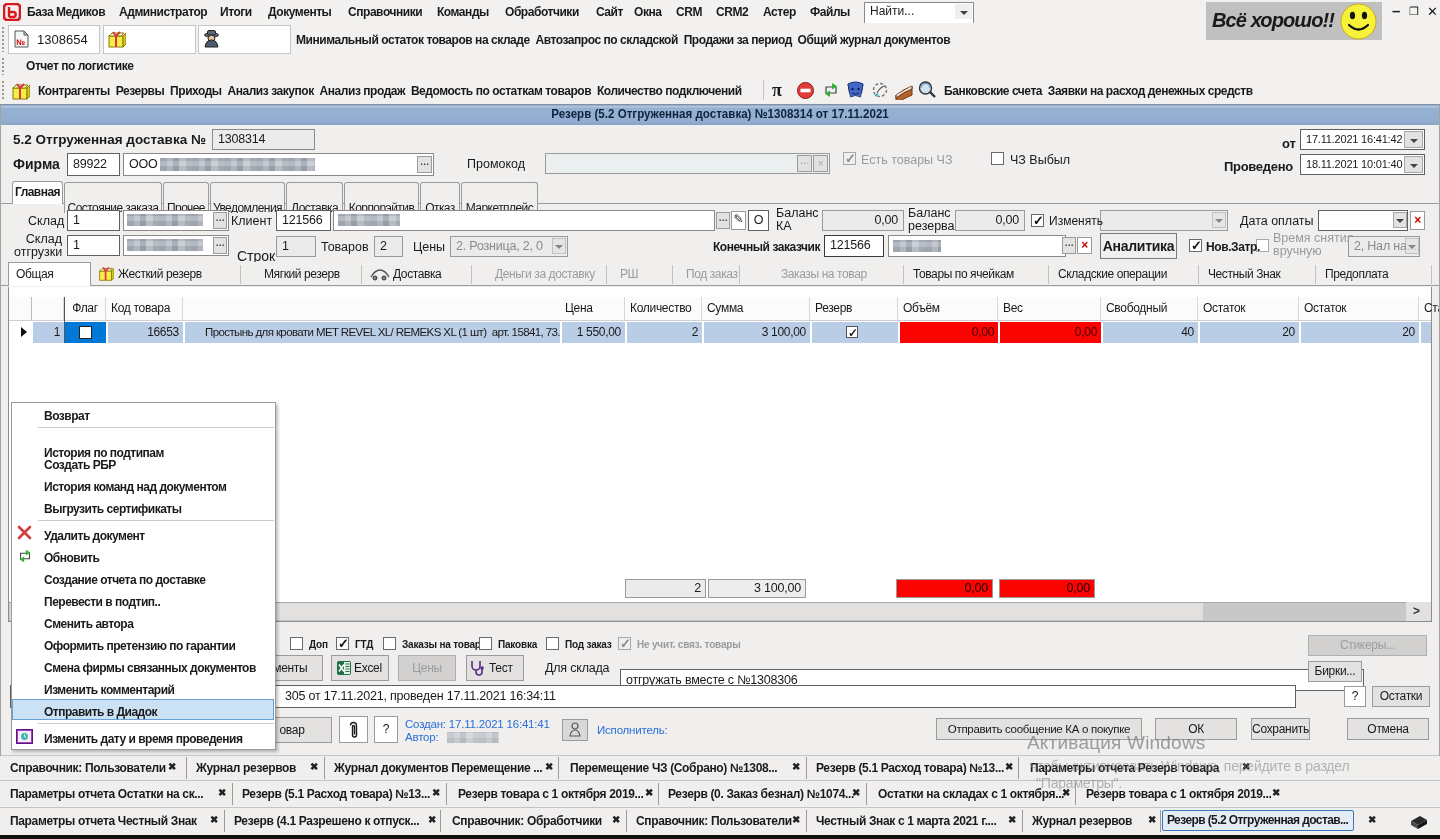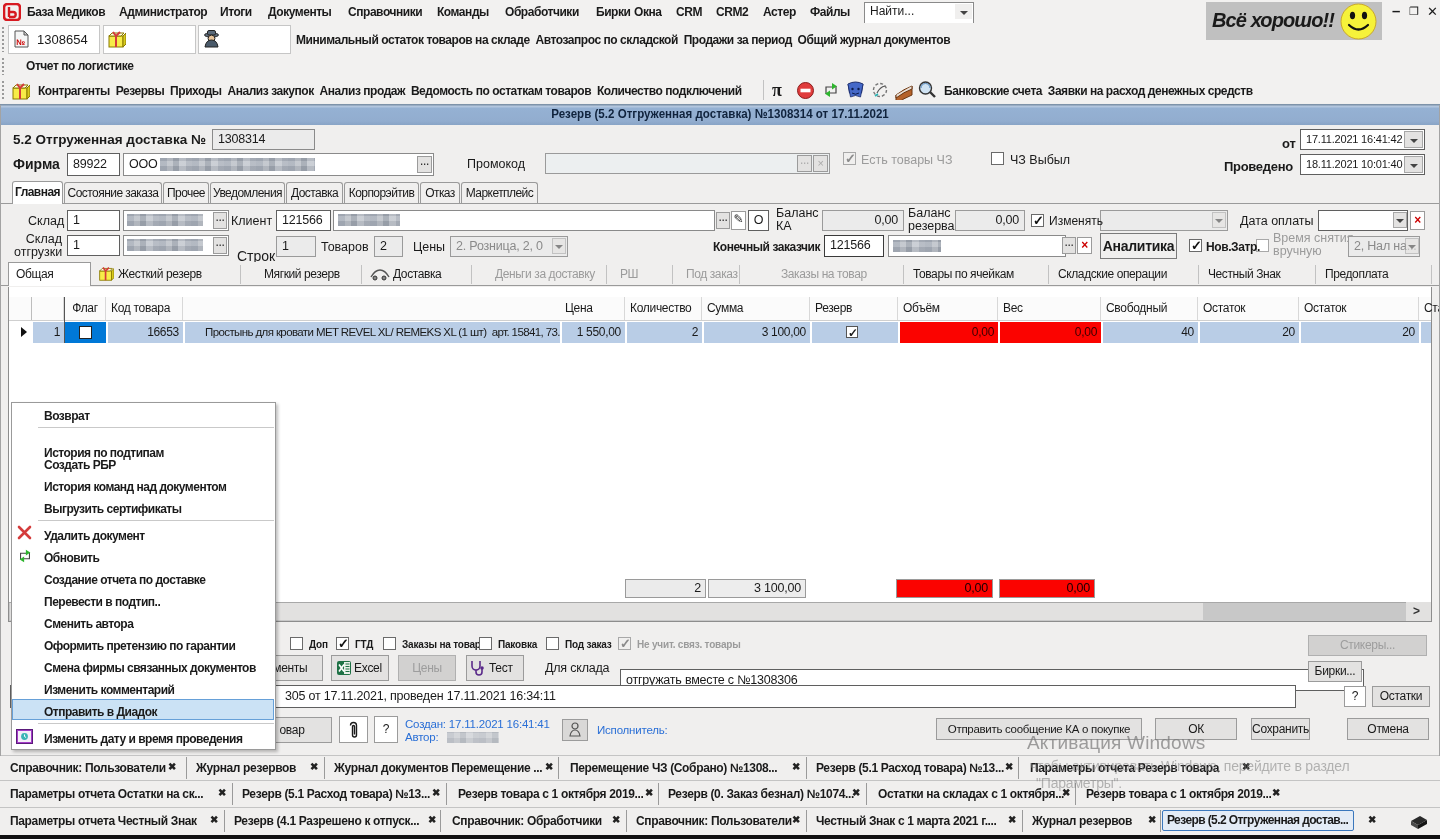--- a/index.html
+++ b/index.html
@@ -13,21 +13,21 @@
 .cb{position:absolute;width:13px;height:13px;background:#fff;border:1px solid #6a6a6a}
 .cb.ck::after{content:"\2713";position:absolute;left:1px;top:-3px;font-size:13px;font-weight:bold;color:#111;line-height:1;transform:translateY(2px)}
 .cb.gck{background:#f0efee;border-color:#a8a8a8}
 .cb.gck::after{content:"\2713";position:absolute;left:1px;top:-1px;font-size:13px;font-weight:bold;color:#8b8b8b;line-height:1}
 .ddb{position:absolute;background:#e3e2e1;border:1px solid #a7a7a7}
 .ddb::after{content:"";position:absolute;left:50%;top:50%;margin:-1px 0 0 -4px;border:4px solid transparent;border-top:4px solid #444}
 .blur{position:absolute;background:repeating-linear-gradient(0deg,rgba(148,154,164,.4) 0 5px,rgba(200,204,210,.4) 5px 10px),repeating-linear-gradient(90deg,#a6adb8 0 7px,#c4c8ce 7px 13px,#99a0aa 13px 19px,#ced2d8 19px 26px,#aeb4be 26px 32px)}
 .grip{position:absolute;width:3px;background-image:radial-gradient(circle at 1px 1px,#9a9a9a 1px,transparent 1.2px);background-size:3px 4px}
 .vsep{position:absolute;width:1px;background:#c2c2c2}
 .tx{position:absolute;white-space:nowrap}
-.tab1{position:absolute;top:182px;height:21px;border:1px solid #9a9a9a;border-bottom:none;border-radius:3px 3px 0 0;background:#f0efee;text-align:center;font-size:12px;letter-spacing:-0.55px;line-height:20px;padding:0 2px;white-space:nowrap;overflow:hidden}
+.tab1{position:absolute;top:182px;height:21px;border:1px solid #9a9a9a;border-bottom:none;border-radius:3px 3px 0 0;background:#f0efee;text-align:center;font-size:12px;letter-spacing:-0.55px;line-height:20px;padding:15px 2px;white-space:nowrap;overflow:hidden}
 .t2{position:absolute;top:267px;font-size:12px;letter-spacing:-0.4px;white-space:nowrap;z-index:3}
 .ttx{position:absolute;font-size:12px;letter-spacing:-0.35px;white-space:nowrap;font-weight:bold}
 .tclose{position:absolute;font-size:10px;font-weight:bold;color:#222}
 .mi{position:absolute;left:33px;font-size:12px;font-weight:bold;letter-spacing:-0.5px;white-space:nowrap}
 .msep{position:absolute;left:27px;right:2px;height:1px;background:#c9c9c9}
 .gcell{position:absolute;top:0;height:100%;font-size:12px;letter-spacing:-0.3px;line-height:21px;white-space:nowrap;overflow:hidden}
 .hcell{position:absolute;top:0;height:100%;font-size:12px;letter-spacing:-0.3px;line-height:23px;white-space:nowrap;overflow:hidden;border-right:1px solid #d8d8d8;padding-left:5px}
 </style></head>
 <body>
 
@@ -36,21 +36,21 @@
     <rect x="1" y="1" width="16" height="16" rx="3.5" fill="none" stroke="#d71920" stroke-width="2.6"></rect>
     <path d="M6 4 v10 M6 9 h4.2 a2.4 2.4 0 0 1 0 5 H6" fill="none" stroke="#d71920" stroke-width="2.4"></path>
   </svg>
 <div class="tx sb" style="left:27px;top:5px">База Медиков</div>
 <div class="tx sb" style="left:119px;top:5px">Администратор</div>
 <div class="tx sb" style="left:220px;top:5px">Итоги</div>
 <div class="tx sb" style="left:268px;top:5px">Документы</div>
 <div class="tx sb" style="left:348px;top:5px">Справочники</div>
 <div class="tx sb" style="left:437px;top:5px">Команды</div>
 <div class="tx sb" style="left:505px;top:5px">Обработчики</div>
-<div class="tx sb" style="left:596px;top:5px">Бирки</div>
+<div class="tx sb" style="left:596px;top:5px">Сайт</div>
 <div class="tx sb" style="left:634px;top:5px">Окна</div>
 <div class="tx sb" style="left:676px;top:5px">CRM</div>
 <div class="tx sb" style="left:716px;top:5px">CRM2</div>
 <div class="tx sb" style="left:763px;top:5px">Астер</div>
 <div class="tx sb" style="left:810px;top:5px">Файлы</div>
 <div class="fld" style="left:864px;top:2px;width:110px;height:23px;line-height:17px;border-color:#8a8a8a;font-size:12px;letter-spacing:0">Найти...</div>
 <div class="ddb" style="left:955px;top:4px;width:17px;height:15px;border:none;background:#f0efee"></div>
 
 <div class="ab" style="left:1206px;top:2px;width:176px;height:38px;background:#c0c0c0;z-index:5"></div>
 <div class="tx" style="left:1212px;top:9px;font-size:20px;font-weight:bold;font-style:italic;letter-spacing:-0.9px;z-index:6">Всё хорошо!!</div>

